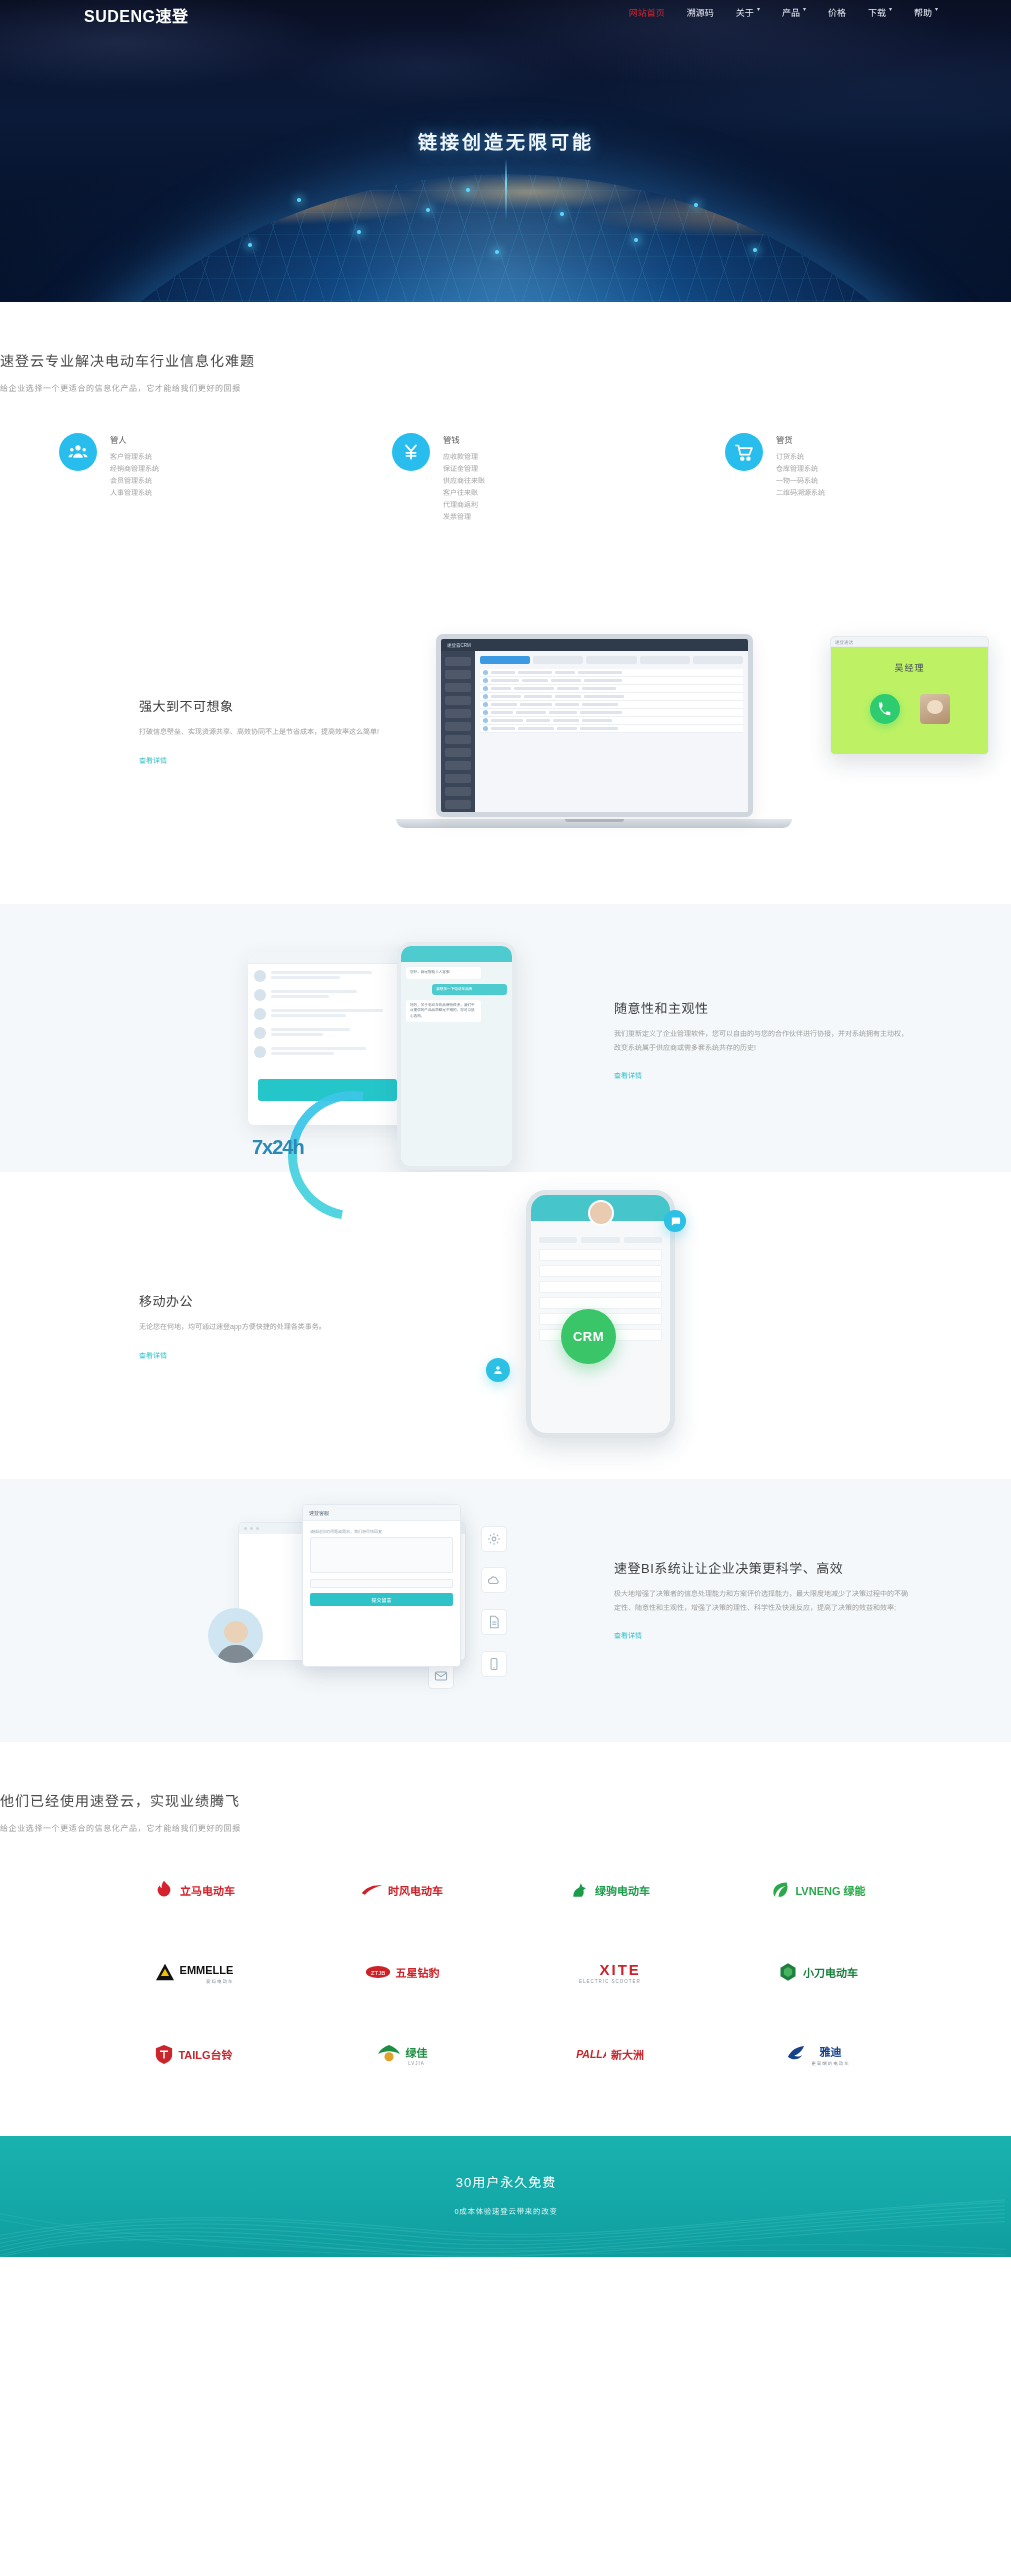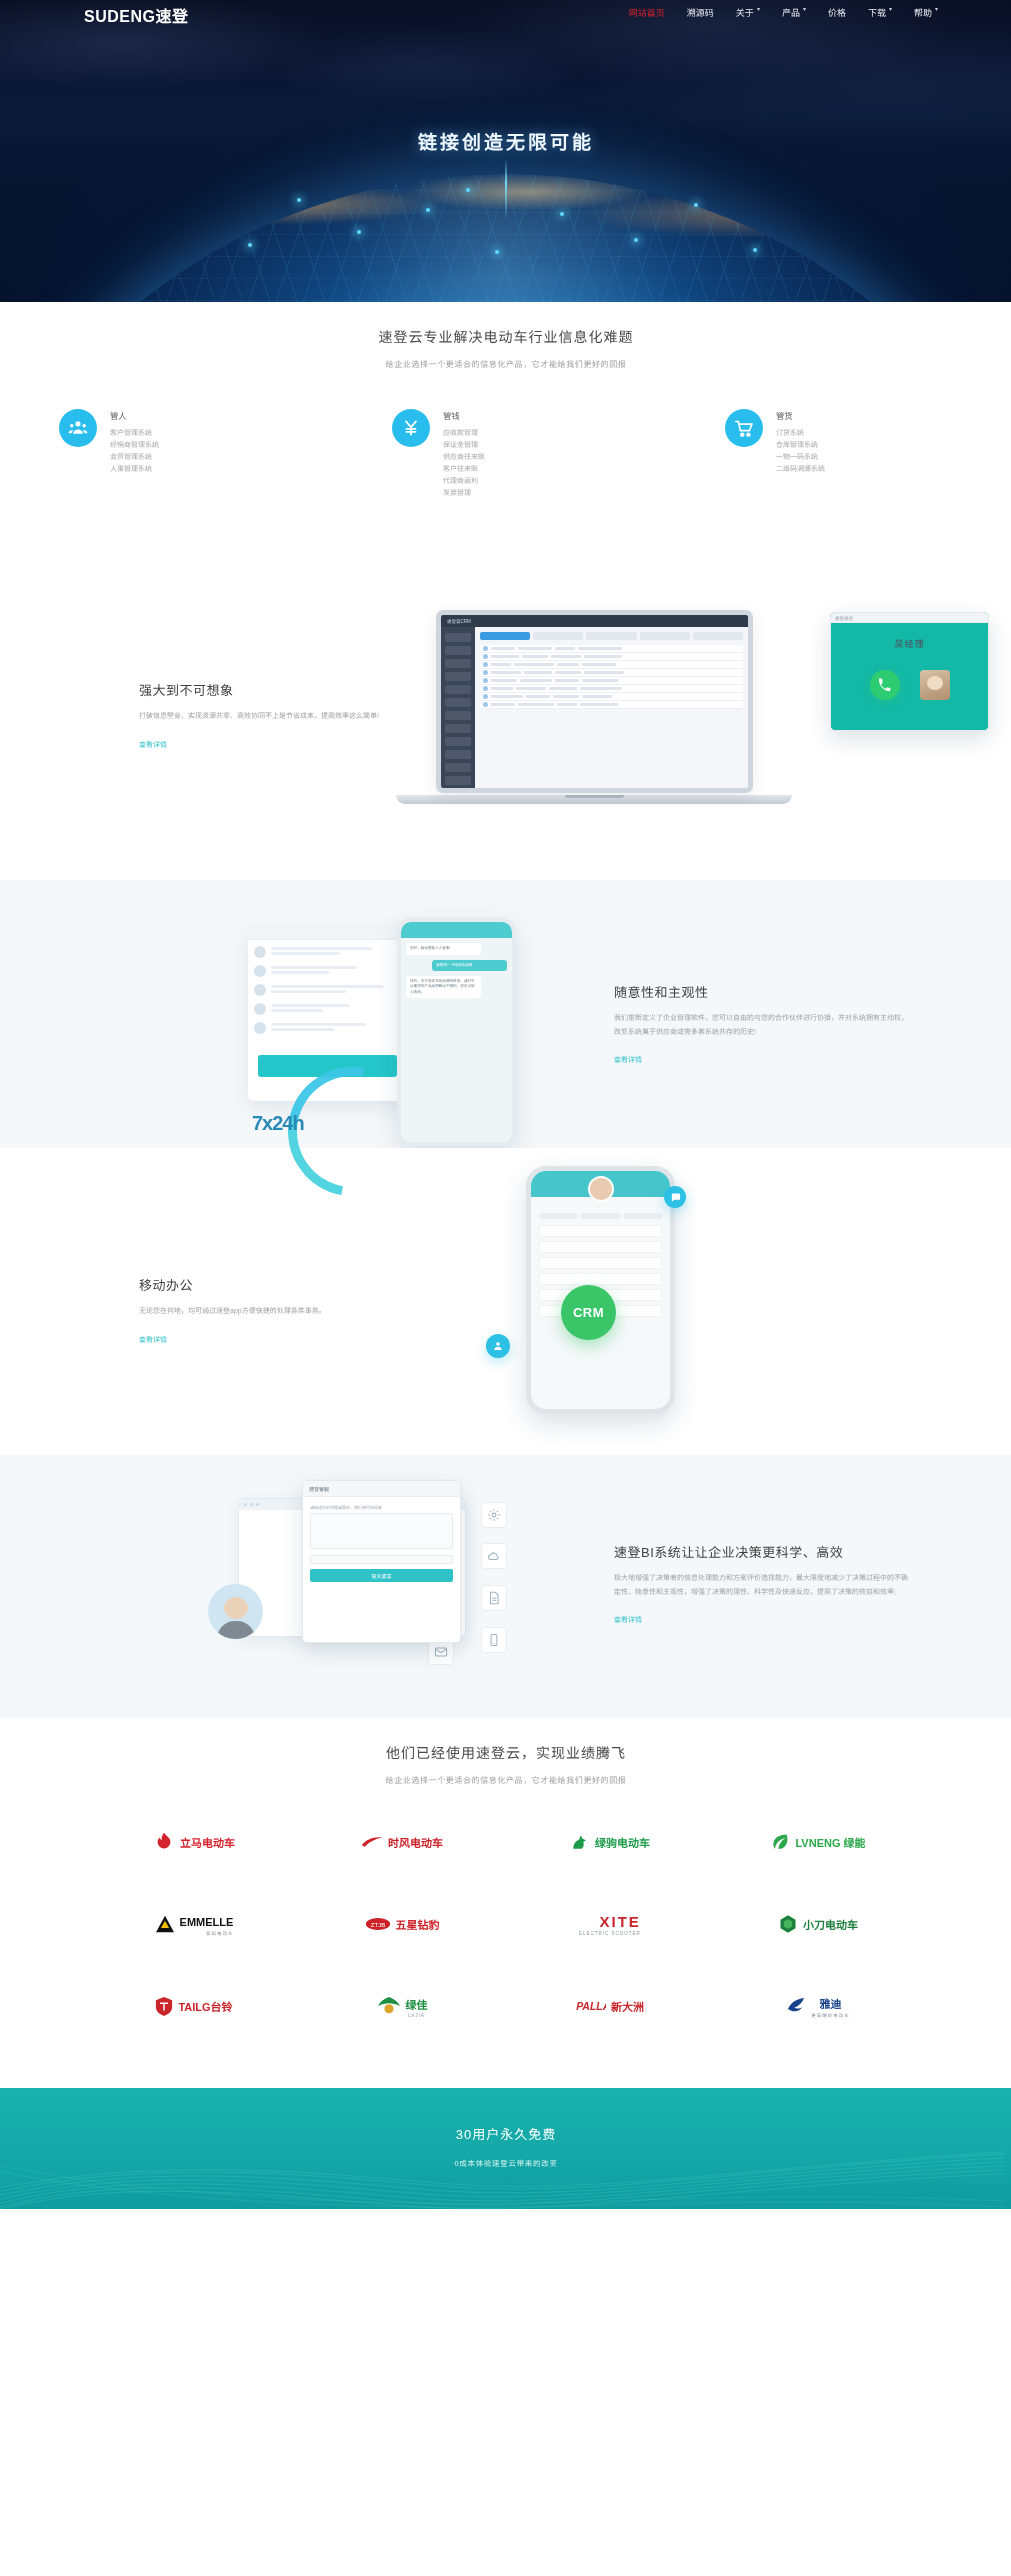--- a/index.html
+++ b/index.html
@@ -108,21 +108,21 @@
     text-shadow:0 0 8px rgba(60,150,230,.5);
   }
   .hero-beam {
     position:absolute; left:50%; top:159px; width:2px; height:61px;
     margin-left:-1px; z-index:3;
     background:linear-gradient(180deg, rgba(120,225,255,0) 0%, rgba(120,225,255,.9) 40%, rgba(120,225,255,0) 100%);
   }
 
   
   .sec { width:1012px; }
-  .sec-head { text-align:center; padding-top:24px; }
+  .sec-head { padding-top:48px; }
   .sec-head h2 {
     margin:0; font-size:14px; font-weight:400; color:#4a4a4a; letter-spacing:1px;
   }
   .sec-head p {
     margin:12px 0 0; font-size:8px; color:#9b9b9b; letter-spacing:0.6px;
   }
 
   .features {
     display:flex; justify-content:space-between;
     padding:40px 59px 69px 59px;
@@ -132,21 +132,21 @@
     width:38px; height:38px; border-radius:50%;
     background:#29bdee;
     display:flex; align-items:center; justify-content:center;
     color:#fff; flex:0 0 38px;
   }
   .f-icon svg { display:block; }
   .f-body h3 { margin:0 0 6px; font-size:8.4px; font-weight:400; color:#555; }
   .f-body ul { margin:0; padding:0; list-style:none; }
   .f-body li { font-size:7px; color:#a6a6a6; line-height:1.72; }
   .copy { width:297px; }
-  .copy h2 { margin:8px 0 10px; font-size:13px; font-weight:400; color:#3f3f3f; letter-spacing:0.5px; }
+  .copy h2 { margin:0 0 10px; font-size:13px; font-weight:400; color:#3f3f3f; letter-spacing:0.5px; }
   .copy p { margin:0; font-size:7px; color:#a0a0a0; line-height:1.95; }
   .copy .more {
     display:inline-block; margin-top:16px; font-size:7px;
     color:#2fc1c9; text-decoration:none; cursor:pointer;
   }
 
   .laptop-wrap { position:relative; width:1012px; height:312px; background:#fff; }
   .laptop {
     position:absolute; left:436px; top:42px; width:317px;
   }
@@ -173,21 +173,21 @@
   .app-side .s { height:9px; margin:0 4px 4px; background:rgba(255,255,255,.10); border-radius:2px; }
   .app-main { flex:1; background:#f4f6f9; padding:5px; }
   .app-toolbar { display:flex; gap:3px; margin-bottom:5px; }
   .app-toolbar .b { height:8px; flex:1; background:#e3e8ee; border-radius:2px; }
   .app-toolbar .b.blue { background:#3b9ae1; }
   .app-row { height:8px; background:#fff; border-bottom:1px solid #eceff3; display:flex; align-items:center; padding:0 3px; gap:3px; }
   .app-row .c { height:3px; background:#dfe4ea; border-radius:1px; }
   .app-row .av { width:5px; height:5px; border-radius:50%; background:#9cc7e8; }
   .call-card {
     position:absolute; left:394px; top:2px; width:159px; height:119px;
-    background:#14b8a6; border:1px solid #e6eaef; border-radius:5px;
+    background:#bef264; border:1px solid #e6eaef; border-radius:5px;
     box-shadow:0 8px 22px rgba(20,40,70,.15);
     z-index:4; overflow:hidden;
   }
   .cc-top { height:10px; background:#f1f4f7; border-bottom:1px solid #e8ecf1; font-size:4.5px; color:#97a2ae; padding:2px 4px; }
   .cc-name { text-align:center; font-size:9px; color:#4a5260; margin-top:14px; letter-spacing:1px; }
   .cc-row { display:flex; align-items:center; justify-content:center; gap:20px; margin-top:20px; }
   .cc-call { width:30px; height:30px; border-radius:50%; background:#2ecc71; display:flex; align-items:center; justify-content:center; box-shadow:0 3px 9px rgba(46,204,113,.4); }
   .cc-ava { width:30px; height:30px; border-radius:4px; background:linear-gradient(160deg,#d8c2a8,#b08f6d); position:relative; overflow:hidden; }
   .cc-ava::after { content:""; position:absolute; left:7px; top:6px; width:16px; height:14px; border-radius:50%; background:#f0dcc4; }
 

